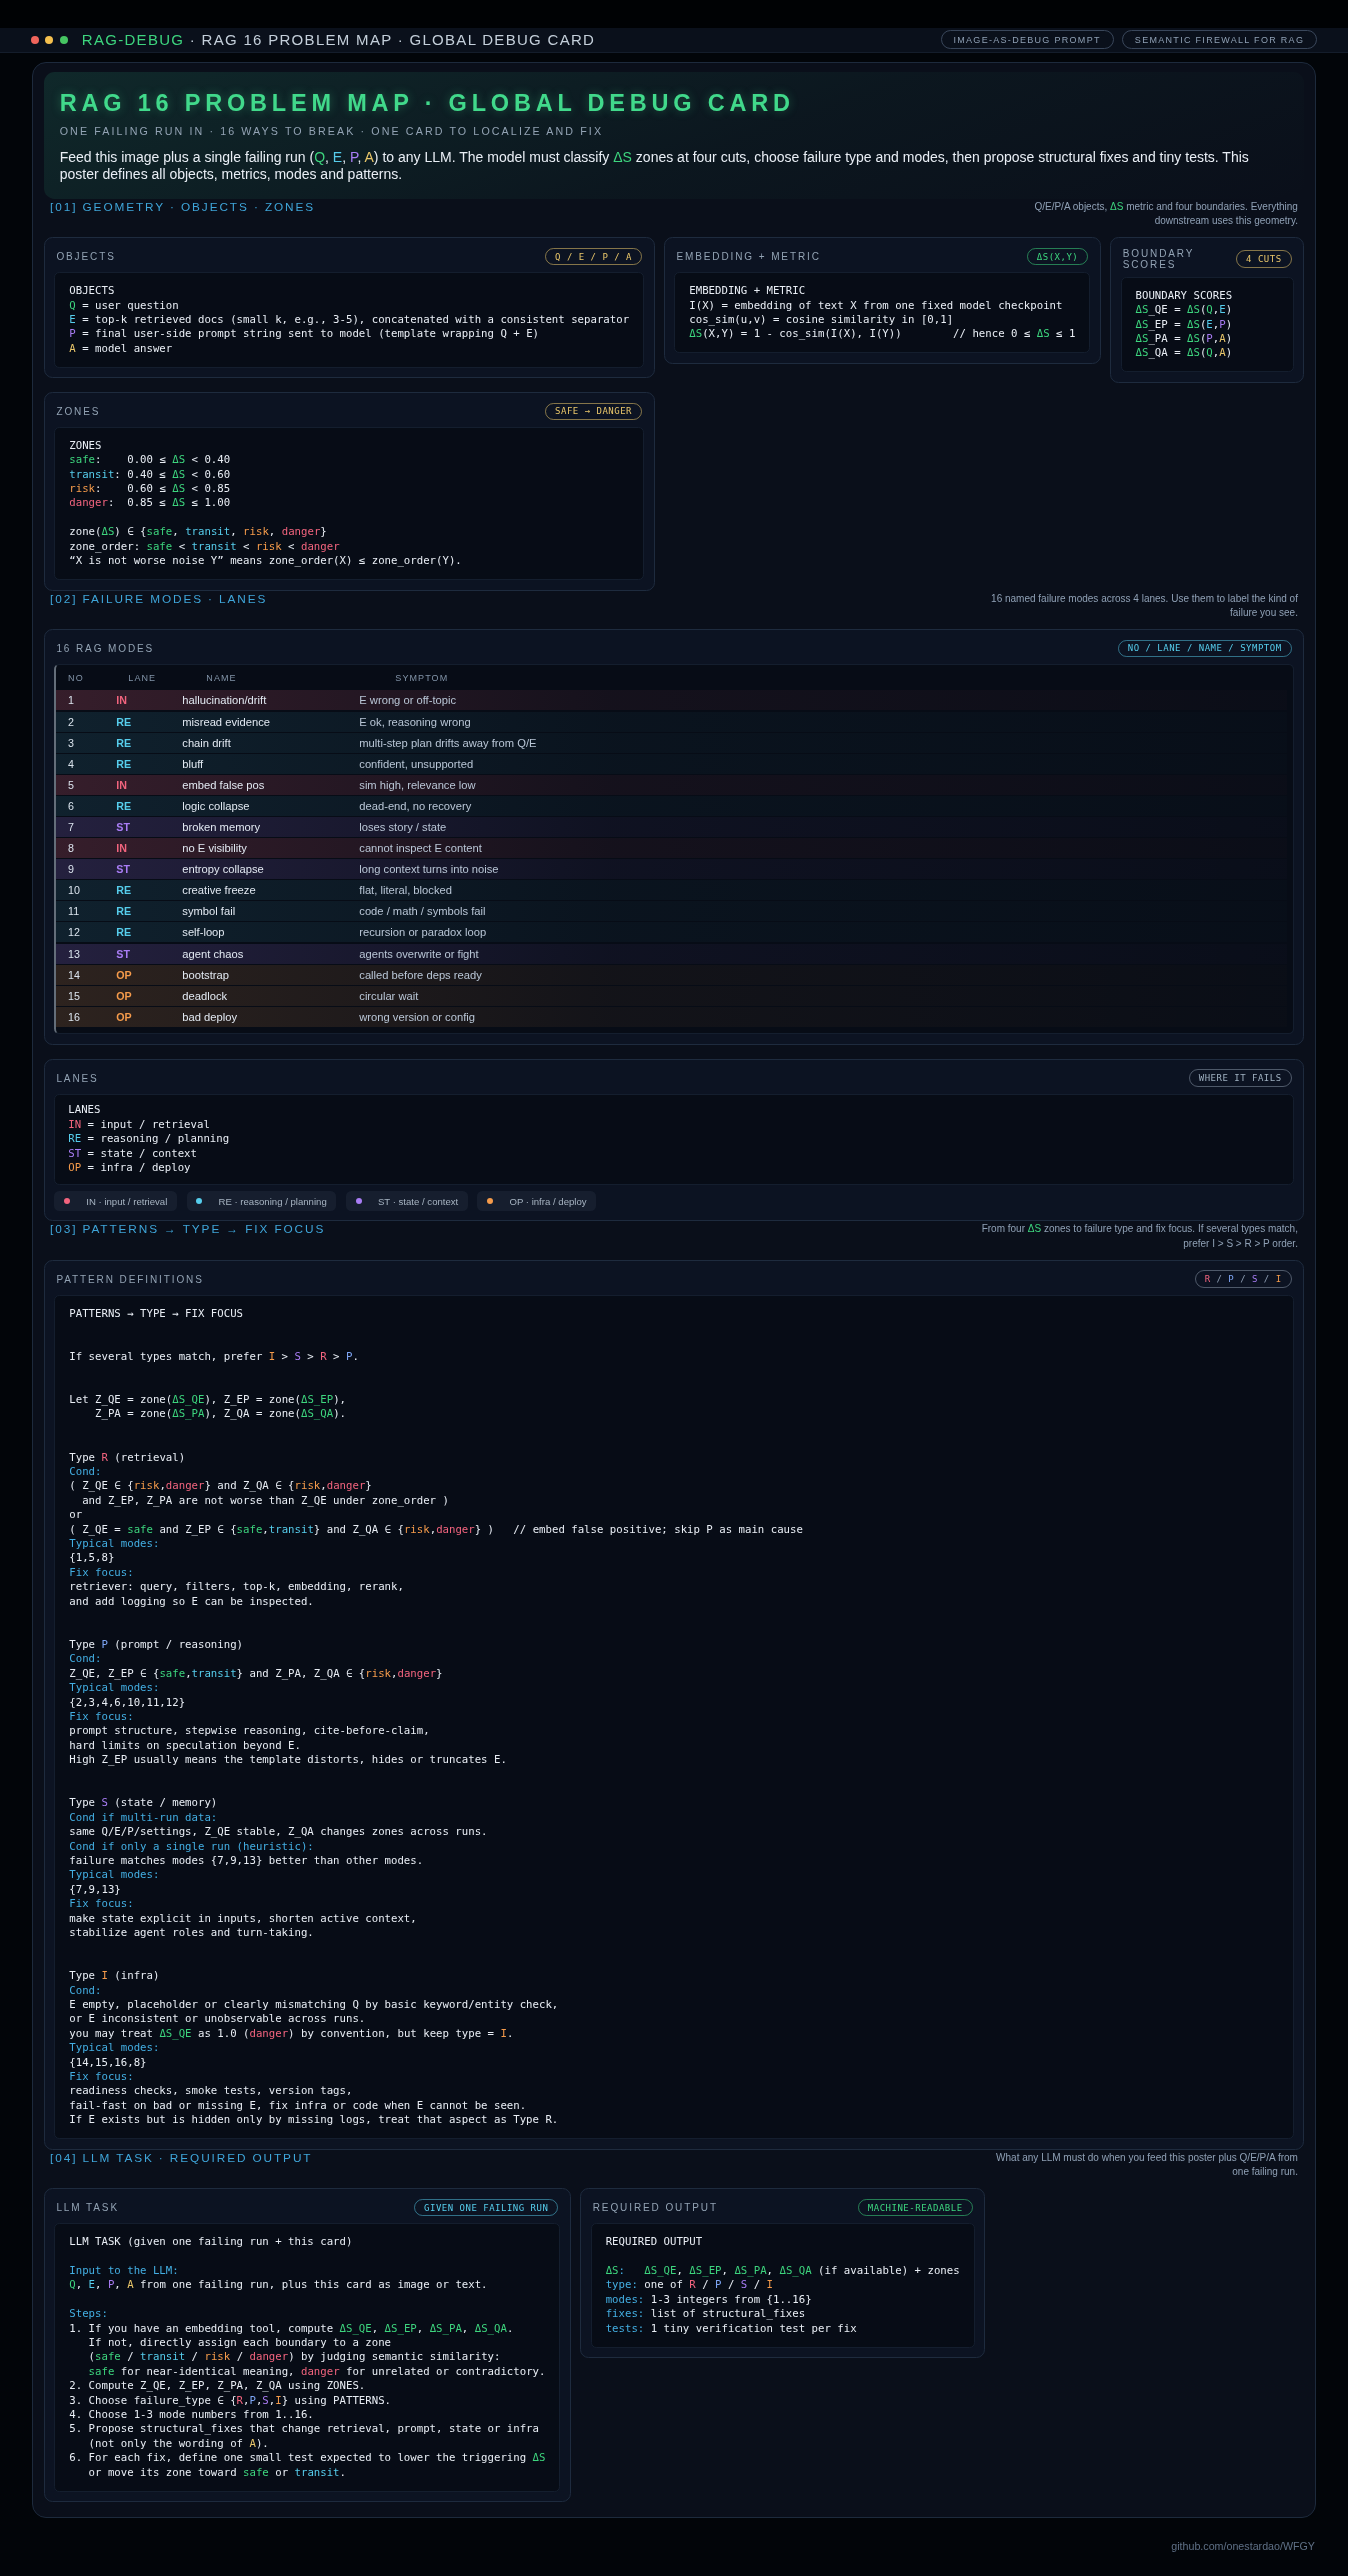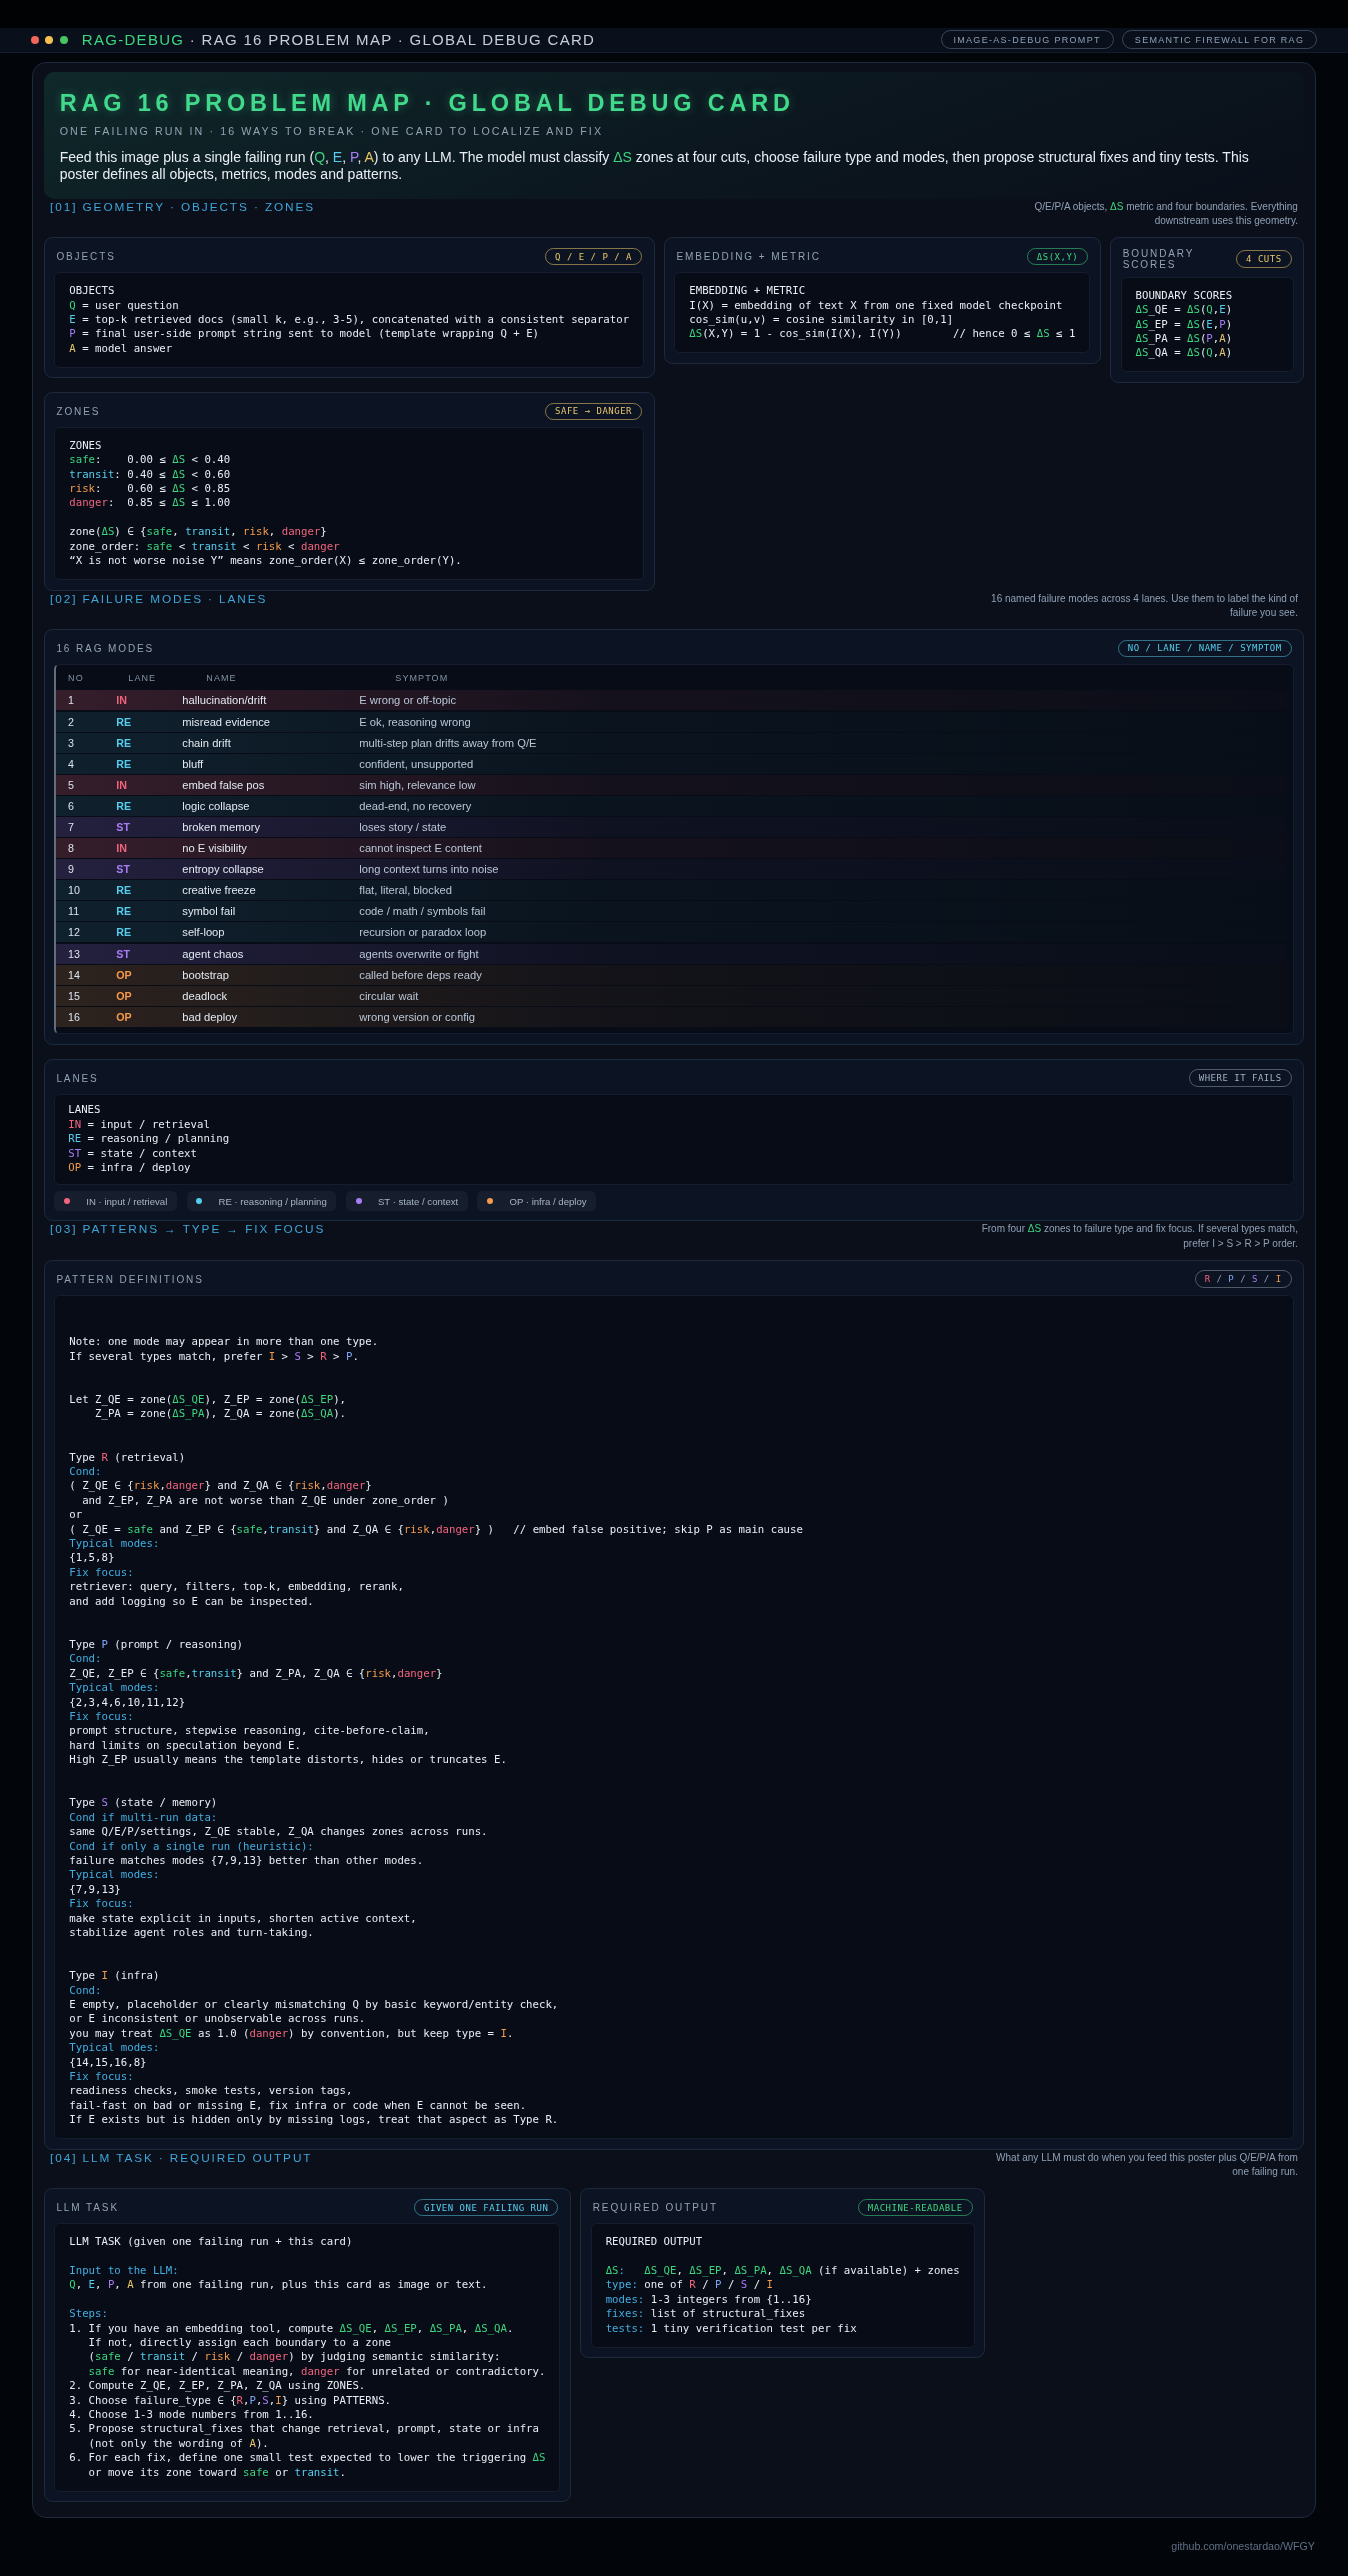--- a/index.html
+++ b/index.html
@@ -313,23 +313,23 @@
       <div class="sec-head">
         <h2>[03] PATTERNS → TYPE → FIX FOCUS</h2>
         <div class="sec-note"><span class="tk-d">From four </span><span class="tk-g">ΔS</span><span class="tk-d"> zones to failure type and fix focus. If several types match, prefer I &gt; S &gt; R &gt; P order.</span></div>
       </div>
       <div class="panel">
         <div class="panel-head">
             <span class="plabel">PATTERN DEFINITIONS</span>
             <span class="pill pill-gray"><span class="tk-r">R</span><span class="tk-d"> / </span><span class="tk-b">P</span><span class="tk-d"> / </span><span class="tk-p">S</span><span class="tk-d"> / </span><span class="tk-o">I</span></span>
           </div>
         <div class="code">
-            <div class="code-line">&nbsp;</div>
-            <div class="code-line">&nbsp;</div>
-            <div class="code-line"><span class="tk-w">Note: one mode may appear in more than one type.</span></div>
+            <div class="code-line"><span class="tk-w">PATTERNS → TYPE → FIX FOCUS</span></div>
+            <div class="code-line">&nbsp;</div>
+            <div class="code-line">&nbsp;</div>
             <div class="code-line"><span class="tk-w">If several types match, prefer </span><span class="tk-o">I</span><span class="tk-w"> &gt; </span><span class="tk-p">S</span><span class="tk-w"> &gt; </span><span class="tk-r">R</span><span class="tk-w"> &gt; </span><span class="tk-b">P</span><span class="tk-w">.</span></div>
             <div class="code-line">&nbsp;</div>
             <div class="code-line">&nbsp;</div>
             <div class="code-line"><span class="tk-w">Let Z_QE = zone(</span><span class="tk-g">ΔS_QE</span><span class="tk-w">), Z_EP = zone(</span><span class="tk-g">ΔS_EP</span><span class="tk-w">),</span></div>
             <div class="code-line"><span class="tk-w">    Z_PA = zone(</span><span class="tk-g">ΔS_PA</span><span class="tk-w">), Z_QA = zone(</span><span class="tk-g">ΔS_QA</span><span class="tk-w">).</span></div>
             <div class="code-line">&nbsp;</div>
             <div class="code-line">&nbsp;</div>
             <div class="code-line"><span class="tk-w">Type </span><span class="tk-r">R</span><span class="tk-w"> (retrieval)</span></div>
             <div class="code-line"><span class="tk-l">Cond:</span></div>
             <div class="code-line"><span class="tk-w">( Z_QE ∈ {</span><span class="tk-o">risk</span><span class="tk-w">,</span><span class="tk-r">danger</span><span class="tk-w">} and Z_QA ∈ {</span><span class="tk-o">risk</span><span class="tk-w">,</span><span class="tk-r">danger</span><span class="tk-w">}</span></div>

